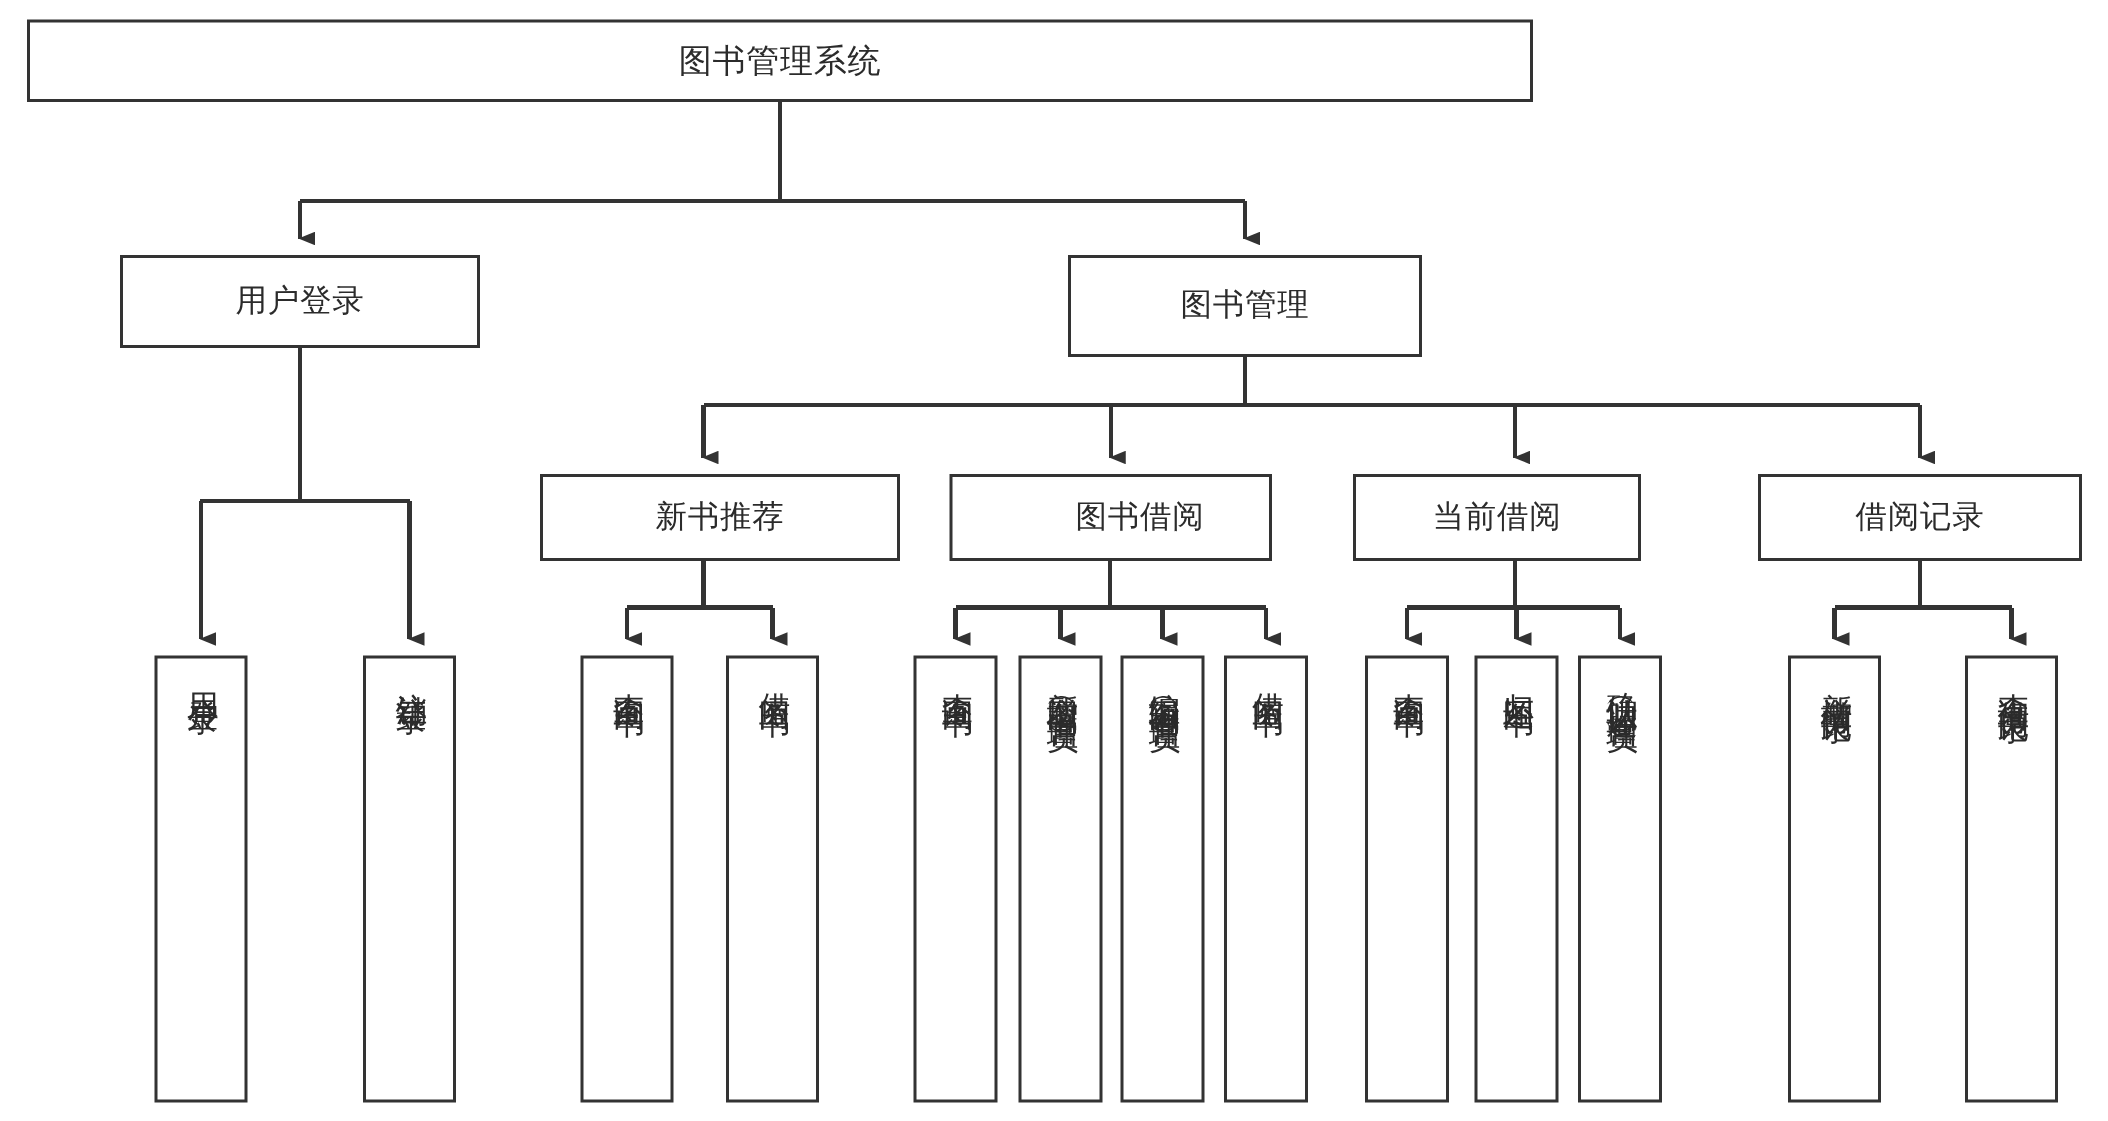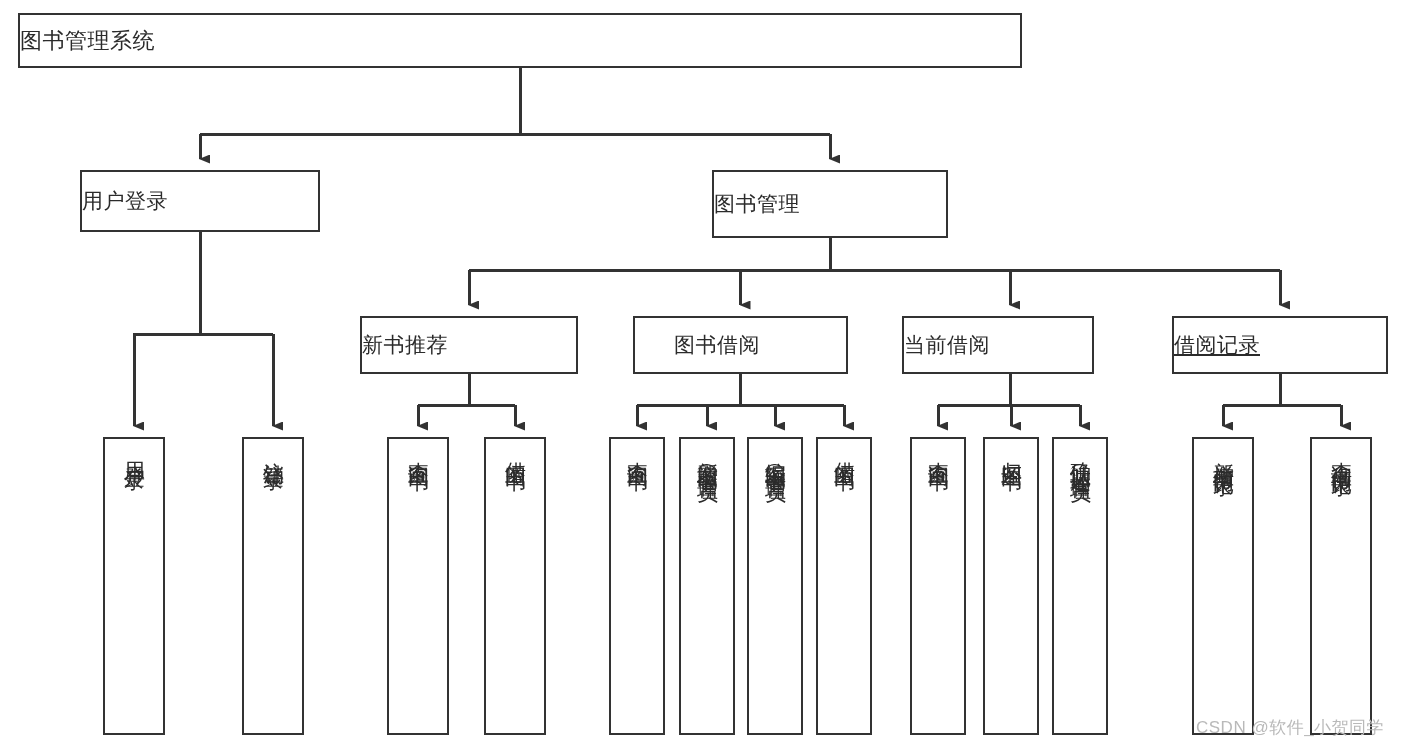--- a/index.html
+++ b/index.html
@@ -26,21 +26,21 @@
     height: 747px;
     pointer-events: none;
   }
   .node {
     position: absolute;
     box-sizing: border-box;
     border: 2px solid #333333;
     background: #ffffff;
     display: flex;
     align-items: center;
-    justify-content: flex-start;
+    justify-content: center;
     color: #2b2b2b;
   }
   .node .label {
     display: block;
     text-align: center;
     line-height: 1.18;
     letter-spacing: 0.5px;
   }
   .node.horizontal .label {
     writing-mode: horizontal-tb;
@@ -119,30 +119,30 @@
   <div id="nodes-layer">
       <div class="node horizontal root" style="left: 18px; top: 13px; width: 1004px; height: 55px; border-color: rgb(51, 51, 51); color: rgb(43, 43, 43);">
         <span class="label">图书管理系统</span>
       </div>
       <div class="node horizontal" style="left: 80px; top: 170px; width: 240px; height: 62px; border-color: rgb(51, 51, 51); color: rgb(43, 43, 43);">
         <span class="label">用户登录</span>
       </div>
       <div class="node horizontal" style="left: 712px; top: 170px; width: 236px; height: 68px; border-color: rgb(51, 51, 51); color: rgb(43, 43, 43);">
         <span class="label">图书管理</span>
       </div>
-      <div class="node horizontal" style="left: 360px; top: 316px; width: 218px; height: 58px; border-color: rgb(51, 51, 51); color: rgb(43, 43, 43);">
+      <div class="node horizontal" style="left: 360px; top: 316px; width: 240px; height: 58px; border-color: rgb(51, 51, 51); color: rgb(43, 43, 43);">
         <span class="label">新书推荐</span>
       </div>
       <div class="node horizontal" style="left: 633px; top: 316px; width: 215px; height: 58px; border-color: rgb(51, 51, 51); color: rgb(43, 43, 43); padding-left: 39px;">
         <span class="label">图书借阅</span>
       </div>
       <div class="node horizontal" style="left: 902px; top: 316px; width: 192px; height: 58px; border-color: rgb(51, 51, 51); color: rgb(43, 43, 43);">
         <span class="label">当前借阅</span>
       </div>
-      <div class="node horizontal" style="left: 1172px; top: 316px; width: 216px; height: 58px; border-color: rgb(51, 51, 51); color: rgb(43, 43, 43); text-decoration: underline;">
+      <div class="node horizontal" style="left: 1172px; top: 316px; width: 216px; height: 58px; border-color: rgb(51, 51, 51); color: rgb(43, 43, 43);">
         <span class="label">借阅记录</span>
       </div>
       <div class="node vertical" style="left: 103px; top: 437px; width: 62px; height: 298px; border-color: rgb(51, 51, 51); color: rgb(43, 43, 43);">
         <span class="label">用户登录</span>
       </div>
       <div class="node vertical" style="left: 242px; top: 437px; width: 62px; height: 298px; border-color: rgb(51, 51, 51); color: rgb(43, 43, 43);">
         <span class="label">注销登录</span>
       </div>
       <div class="node vertical" style="left: 387px; top: 437px; width: 62px; height: 298px; border-color: rgb(51, 51, 51); color: rgb(43, 43, 43);">
         <span class="label">查询图书</span>
@@ -172,15 +172,14 @@
         <span class="label">确认归还（管理员）</span>
       </div>
       <div class="node vertical" style="left: 1192px; top: 437px; width: 62px; height: 298px; border-color: rgb(51, 51, 51); color: rgb(43, 43, 43);">
         <span class="label">新增借阅记录</span>
       </div>
       <div class="node vertical" style="left: 1310px; top: 437px; width: 62px; height: 298px; border-color: rgb(51, 51, 51); color: rgb(43, 43, 43);">
         <span class="label">查询借阅记录</span>
       </div>
     </div>
 
-  <div class="watermark" style="left: 1196px; top: 716px; color: rgb(185, 185, 185);">CSDN @软件_小贺同学</div>
 
 </div>
 
 </body></html>

